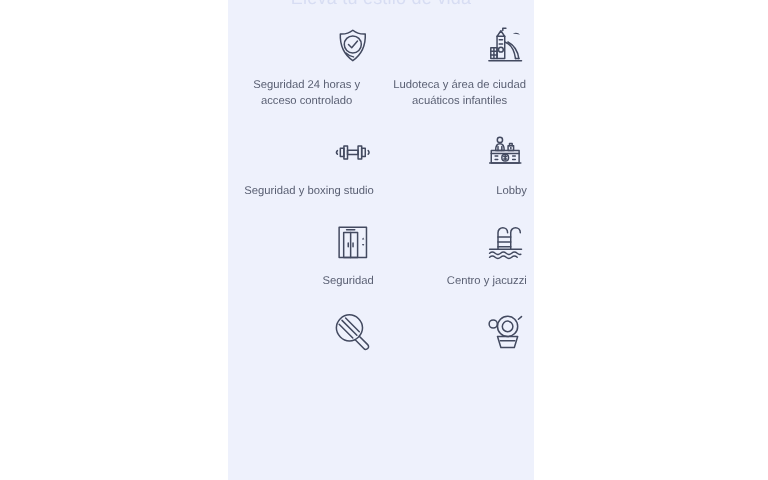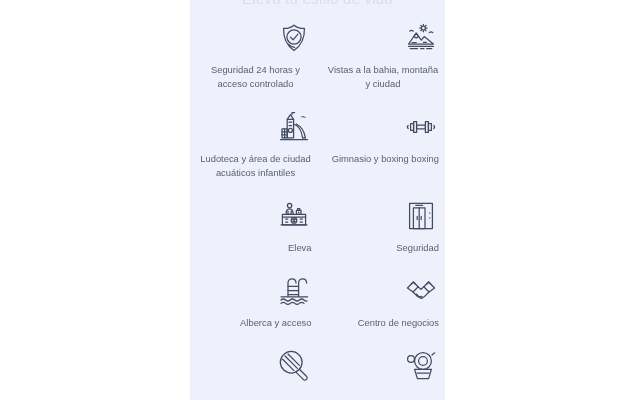--- a/index.html
+++ b/index.html
@@ -126,36 +126,20 @@
           <svg viewBox="0 0 34 34">
             <path d="M17 4.2 C 20.4 7.0, 24.2 7.6, 27.4 7.4 C 27.7 14.6, 26.4 23.0, 17 29.6 C 7.6 23.0, 6.3 14.6, 6.6 7.4 C 9.8 7.6, 13.6 7.0, 17 4.2 Z"></path>
             <circle cx="17" cy="16" r="7.1"></circle>
             <path d="M13.4 16.1 L16.1 18.8 L20.9 13.2"></path>
             <path d="M11.3 23.2 C 13.4 25.3, 15.6 26.1, 17.6 26.4"></path>
           </svg>
         </div>
         <div class="amenity-label">Seguridad 24 horas y acceso controlado</div>
       </div>
 
-      <div class="amenity">
-        <div class="amenity-icon">
-          <svg viewBox="0 0 34 34">
-            <circle cx="19.4" cy="7.1" r="2.0"></circle>
-            <path d="M19.4 3.4 V4.3 M19.4 9.9 V10.8 M15.7 7.1 H16.6 M22.2 7.1 H23.1 M16.8 4.5 L17.4 5.1 M21.4 9.1 L22.0 9.7 M16.8 9.7 L17.4 9.1 M21.4 5.1 L22.0 4.5"></path>
-            <path d="M5.8 10.2 C 6.8 9.1, 8.2 9.1, 9.2 10.2"></path>
-            <path d="M25.3 11.7 C 26.3 10.6, 27.7 10.6, 28.7 11.7"></path>
-            <path d="M4.6 23.0 L12.2 12.2 L17.3 19.2 L20.2 15.6 L29.4 23.0 Z"></path>
-            <path d="M9.8 15.6 L12.2 12.2 L14.6 15.6 L12.2 17.0 Z"></path>
-            <path d="M4.6 25.4 H29.4"></path>
-            <path d="M6.2 27.6 H13.6 M16.6 27.6 H20.0 M22.6 27.6 H27.8"></path>
-            <path d="M8.0 21.6 H12.2 M19.4 21.3 H22.4"></path>
-          </svg>
-        </div>
-        <div class="amenity-label">Vistas a la bahia, montaña y ciudad</div>
-      </div>
 
       <div class="amenity">
         <div class="amenity-icon">
           <svg viewBox="0 0 34 34">
             <path d="M23.3 7.0 C 25.5 5.6, 28.2 6.2, 29.3 8.0 C 27.4 7.3, 25.4 7.4, 23.3 7.0 Z" class="solid"></path>
             <path d="M13.4 4.6 L16.6 9.3 H10.2 Z"></path>
             <path d="M15.0 4.4 V2.6 H17.6"></path>
             <path d="M10.2 9.3 V27.8 H16.6 V9.3"></path>
             <path d="M12.0 12.2 H14.8 M12.0 15.6 H14.8"></path>
             <circle cx="13.4" cy="20.4" r="2.0"></circle>
@@ -175,41 +159,41 @@
           <svg viewBox="0 0 34 34">
             <path d="M9.6 11.6 H12.6 V22.4 H9.6 Z"></path>
             <path d="M21.4 11.6 H24.4 V22.4 H21.4 Z"></path>
             <path d="M6.6 13.6 H9.6 V20.4 H6.6 Z"></path>
             <path d="M24.4 13.6 H27.4 V20.4 H24.4 Z"></path>
             <path d="M12.6 15.2 H21.4 V18.8 H12.6 Z"></path>
             <path d="M4.2 15.4 C 3.2 16.4, 3.2 17.6, 4.2 18.6"></path>
             <path d="M29.8 15.4 C 30.8 16.4, 30.8 17.6, 29.8 18.6"></path>
           </svg>
         </div>
-        <div class="amenity-label">Gimnasio y boxing boxing</div>
+        <div class="amenity-label">Seguridad y boxing studio</div>
       </div>
 
       <div class="amenity">
         <div class="amenity-icon">
           <svg viewBox="0 0 34 34">
             <circle cx="12.6" cy="6.6" r="2.2"></circle>
             <path d="M9.0 15.4 C 9.0 11.6, 10.4 9.8, 12.6 9.8 C 14.8 9.8, 16.2 11.6, 16.2 15.4 Z"></path>
             <path d="M11.0 12.0 V15.4 M14.2 12.0 V15.4"></path>
             <path d="M19.4 11.4 H24.0 V15.4 H19.4 Z"></path>
             <path d="M20.6 11.4 V9.6 H22.8 V11.4"></path>
             <path d="M21.7 13.0 V13.9"></path>
             <path d="M5.4 15.4 H28.6 V25.8 H5.4 Z"></path>
             <path d="M5.4 18.0 H28.6"></path>
             <circle cx="17" cy="21.4" r="2.8"></circle>
             <path d="M17 19.6 V23.2 M15.8 20.4 H18.2 M15.8 22.4 H18.2"></path>
             <path d="M8.6 20.0 H10.8 M23.2 20.0 H25.4 M8.6 23.0 H10.8 M23.2 23.0 H25.4"></path>
             <path d="M4.0 25.8 H30.0"></path>
           </svg>
         </div>
-        <div class="amenity-label">Eleva</div>
+        <div class="amenity-label">Lobby</div>
       </div>
 
       <div class="amenity">
         <div class="amenity-icon">
           <svg viewBox="0 0 34 34">
             <path d="M5.6 4.4 H28.4 V29.6 H5.6 Z"></path>
             <path d="M9.4 8.8 H21.0 V29.6 H9.4 Z"></path>
             <path d="M15.2 8.8 V29.6"></path>
             <path d="M13.2 17.4 V20.6 M17.2 17.4 V20.6"></path>
             <path d="M11.8 6.4 H18.6"></path>
@@ -224,38 +208,23 @@
         <div class="amenity-icon">
           <svg viewBox="0 0 34 34">
             <path d="M11.0 22.4 V9.0 C 11.0 6.4, 12.8 4.8, 15.0 4.8 C 17.2 4.8, 19.0 6.4, 19.0 9.0"></path>
             <path d="M21.6 22.4 V9.0 C 21.6 6.4, 23.4 4.8, 25.6 4.8 C 27.8 4.8, 29.6 6.4, 29.6 9.0"></path>
             <path d="M11.0 12.4 H21.6 M11.0 16.6 H21.6 M11.0 20.6 H21.6"></path>
             <path d="M4.0 22.8 H30.6"></path>
             <path d="M4.0 26.0 C 5.6 24.6, 7.0 24.6, 8.6 26.0 C 10.2 27.4, 11.6 27.4, 13.2 26.0 C 14.8 24.6, 16.2 24.6, 17.8 26.0 C 19.4 27.4, 20.8 27.4, 22.4 26.0 C 24.0 24.6, 25.4 24.6, 27.0 26.0 C 28.0 26.9, 29.0 27.2, 30.0 26.9"></path>
             <path d="M4.0 29.4 C 5.6 28.0, 7.0 28.0, 8.6 29.4 C 10.2 30.8, 11.6 30.8, 13.2 29.4 C 14.8 28.0, 16.2 28.0, 17.8 29.4 C 19.4 30.8, 20.8 30.8, 22.4 29.4 C 24.0 28.0, 25.4 28.0, 27.0 29.4"></path>
           </svg>
         </div>
-        <div class="amenity-label">Alberca y acceso</div>
-      </div>
-
-      <div class="amenity">
-        <div class="amenity-icon">
-          <svg viewBox="0 0 34 34">
-            <path d="M3.4 14.0 L9.4 8.0 L14.2 12.8 L9.0 18.0 Z"></path>
-            <path d="M30.6 14.0 L24.6 8.0 L19.8 12.8 L25.0 18.0 Z"></path>
-            <path d="M14.2 12.8 L17.0 15.4 L19.8 12.8"></path>
-            <path d="M9.0 18.0 L13.4 22.4 C 14.4 23.4, 15.8 23.4, 16.6 22.4"></path>
-            <path d="M25.0 18.0 L20.6 22.4 C 19.6 23.4, 18.2 23.4, 17.4 22.4"></path>
-            <path d="M12.2 20.0 L16.0 23.8 C 16.8 24.6, 18.0 24.6, 18.8 23.8"></path>
-            <path d="M11.2 10.0 L9.4 8.0 L7.0 10.4"></path>
-            <path d="M22.8 10.0 L24.6 8.0 L27.0 10.4"></path>
-          </svg>
-        </div>
-        <div class="amenity-label">Centro de negocios</div>
-      </div>
+        <div class="amenity-label">Centro y jacuzzi</div>
+      </div>
+
 
       <div class="amenity clipped">
         <div class="amenity-icon">
           <svg viewBox="0 0 34 34">
             <path d="M21.8 5.6 C 26.2 10.0, 26.2 16.4, 21.8 20.8 C 17.4 25.2, 11.0 25.2, 6.6 20.8 C 2.2 16.4, 2.2 10.0, 6.6 5.6 C 11.0 1.2, 17.4 1.2, 21.8 5.6 Z"></path>
             <path d="M8.0 7.0 L20.4 19.4 M11.0 5.0 L22.4 16.4 M5.6 10.2 L17.0 21.6"></path>
             <path d="M22.4 20.2 L29.4 27.2 C 30.4 28.2, 30.4 29.6, 29.4 30.4 C 28.4 31.4, 27.0 31.4, 26.2 30.4 L19.2 23.4"></path>
           </svg>
         </div>
 

